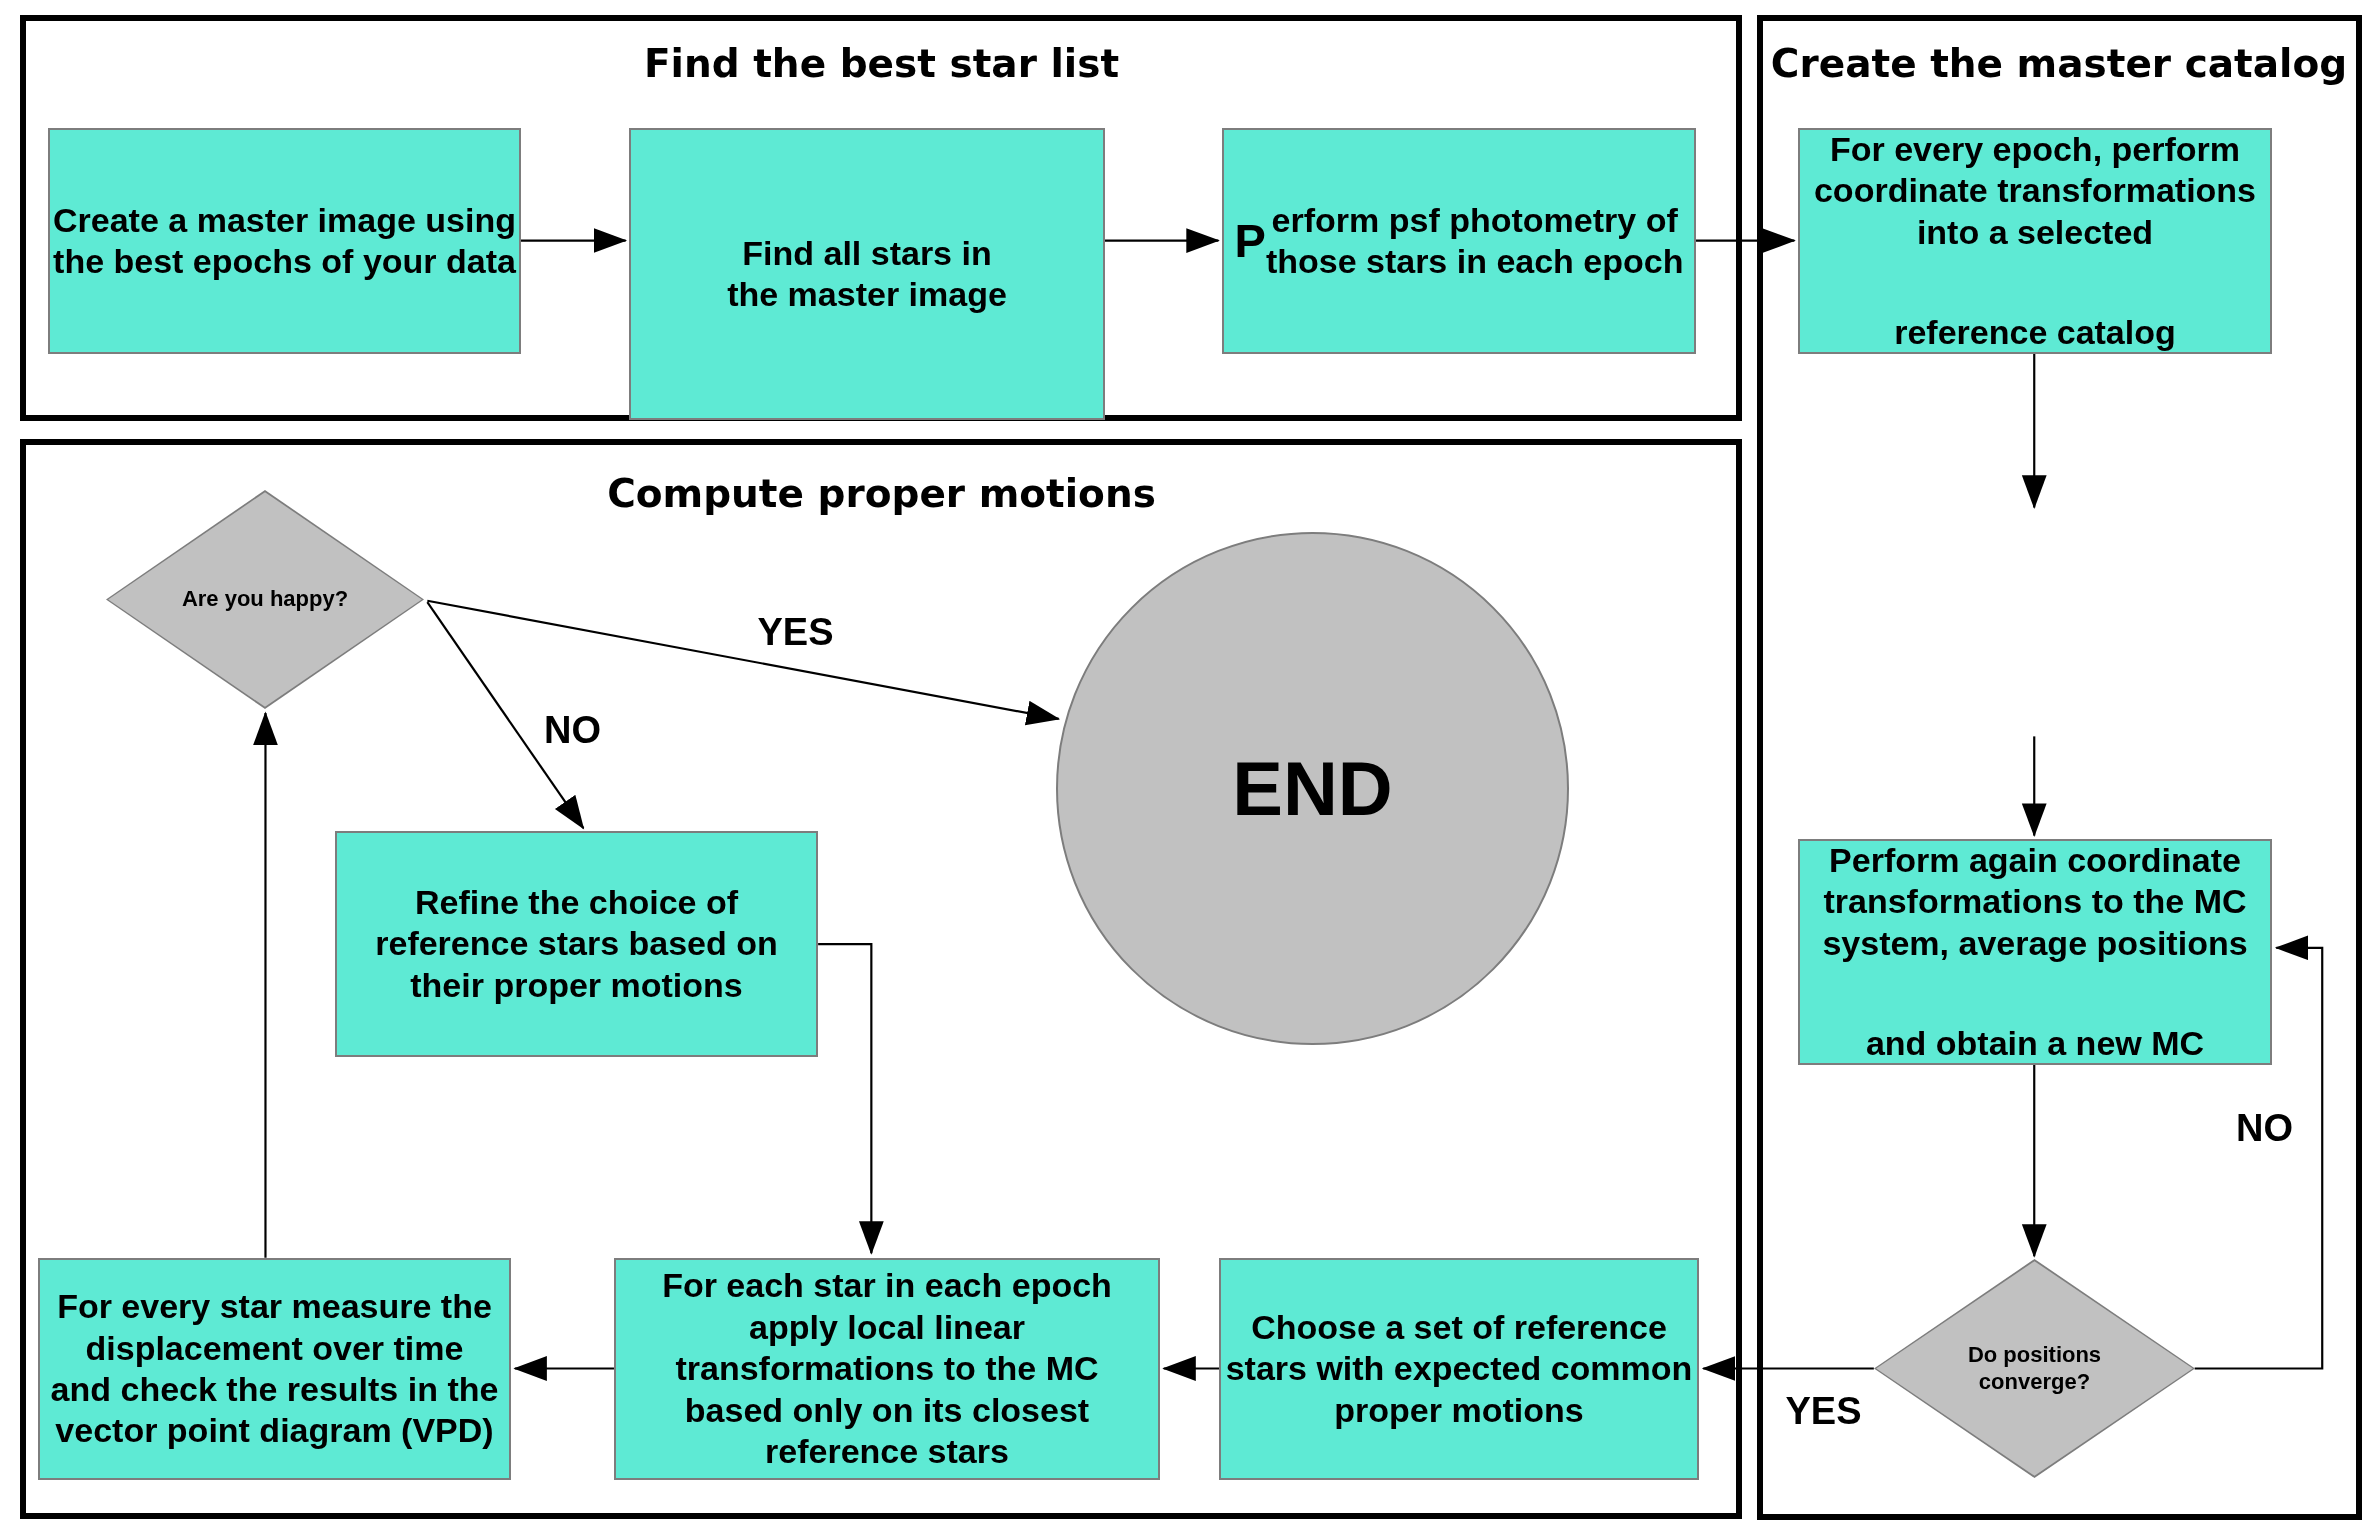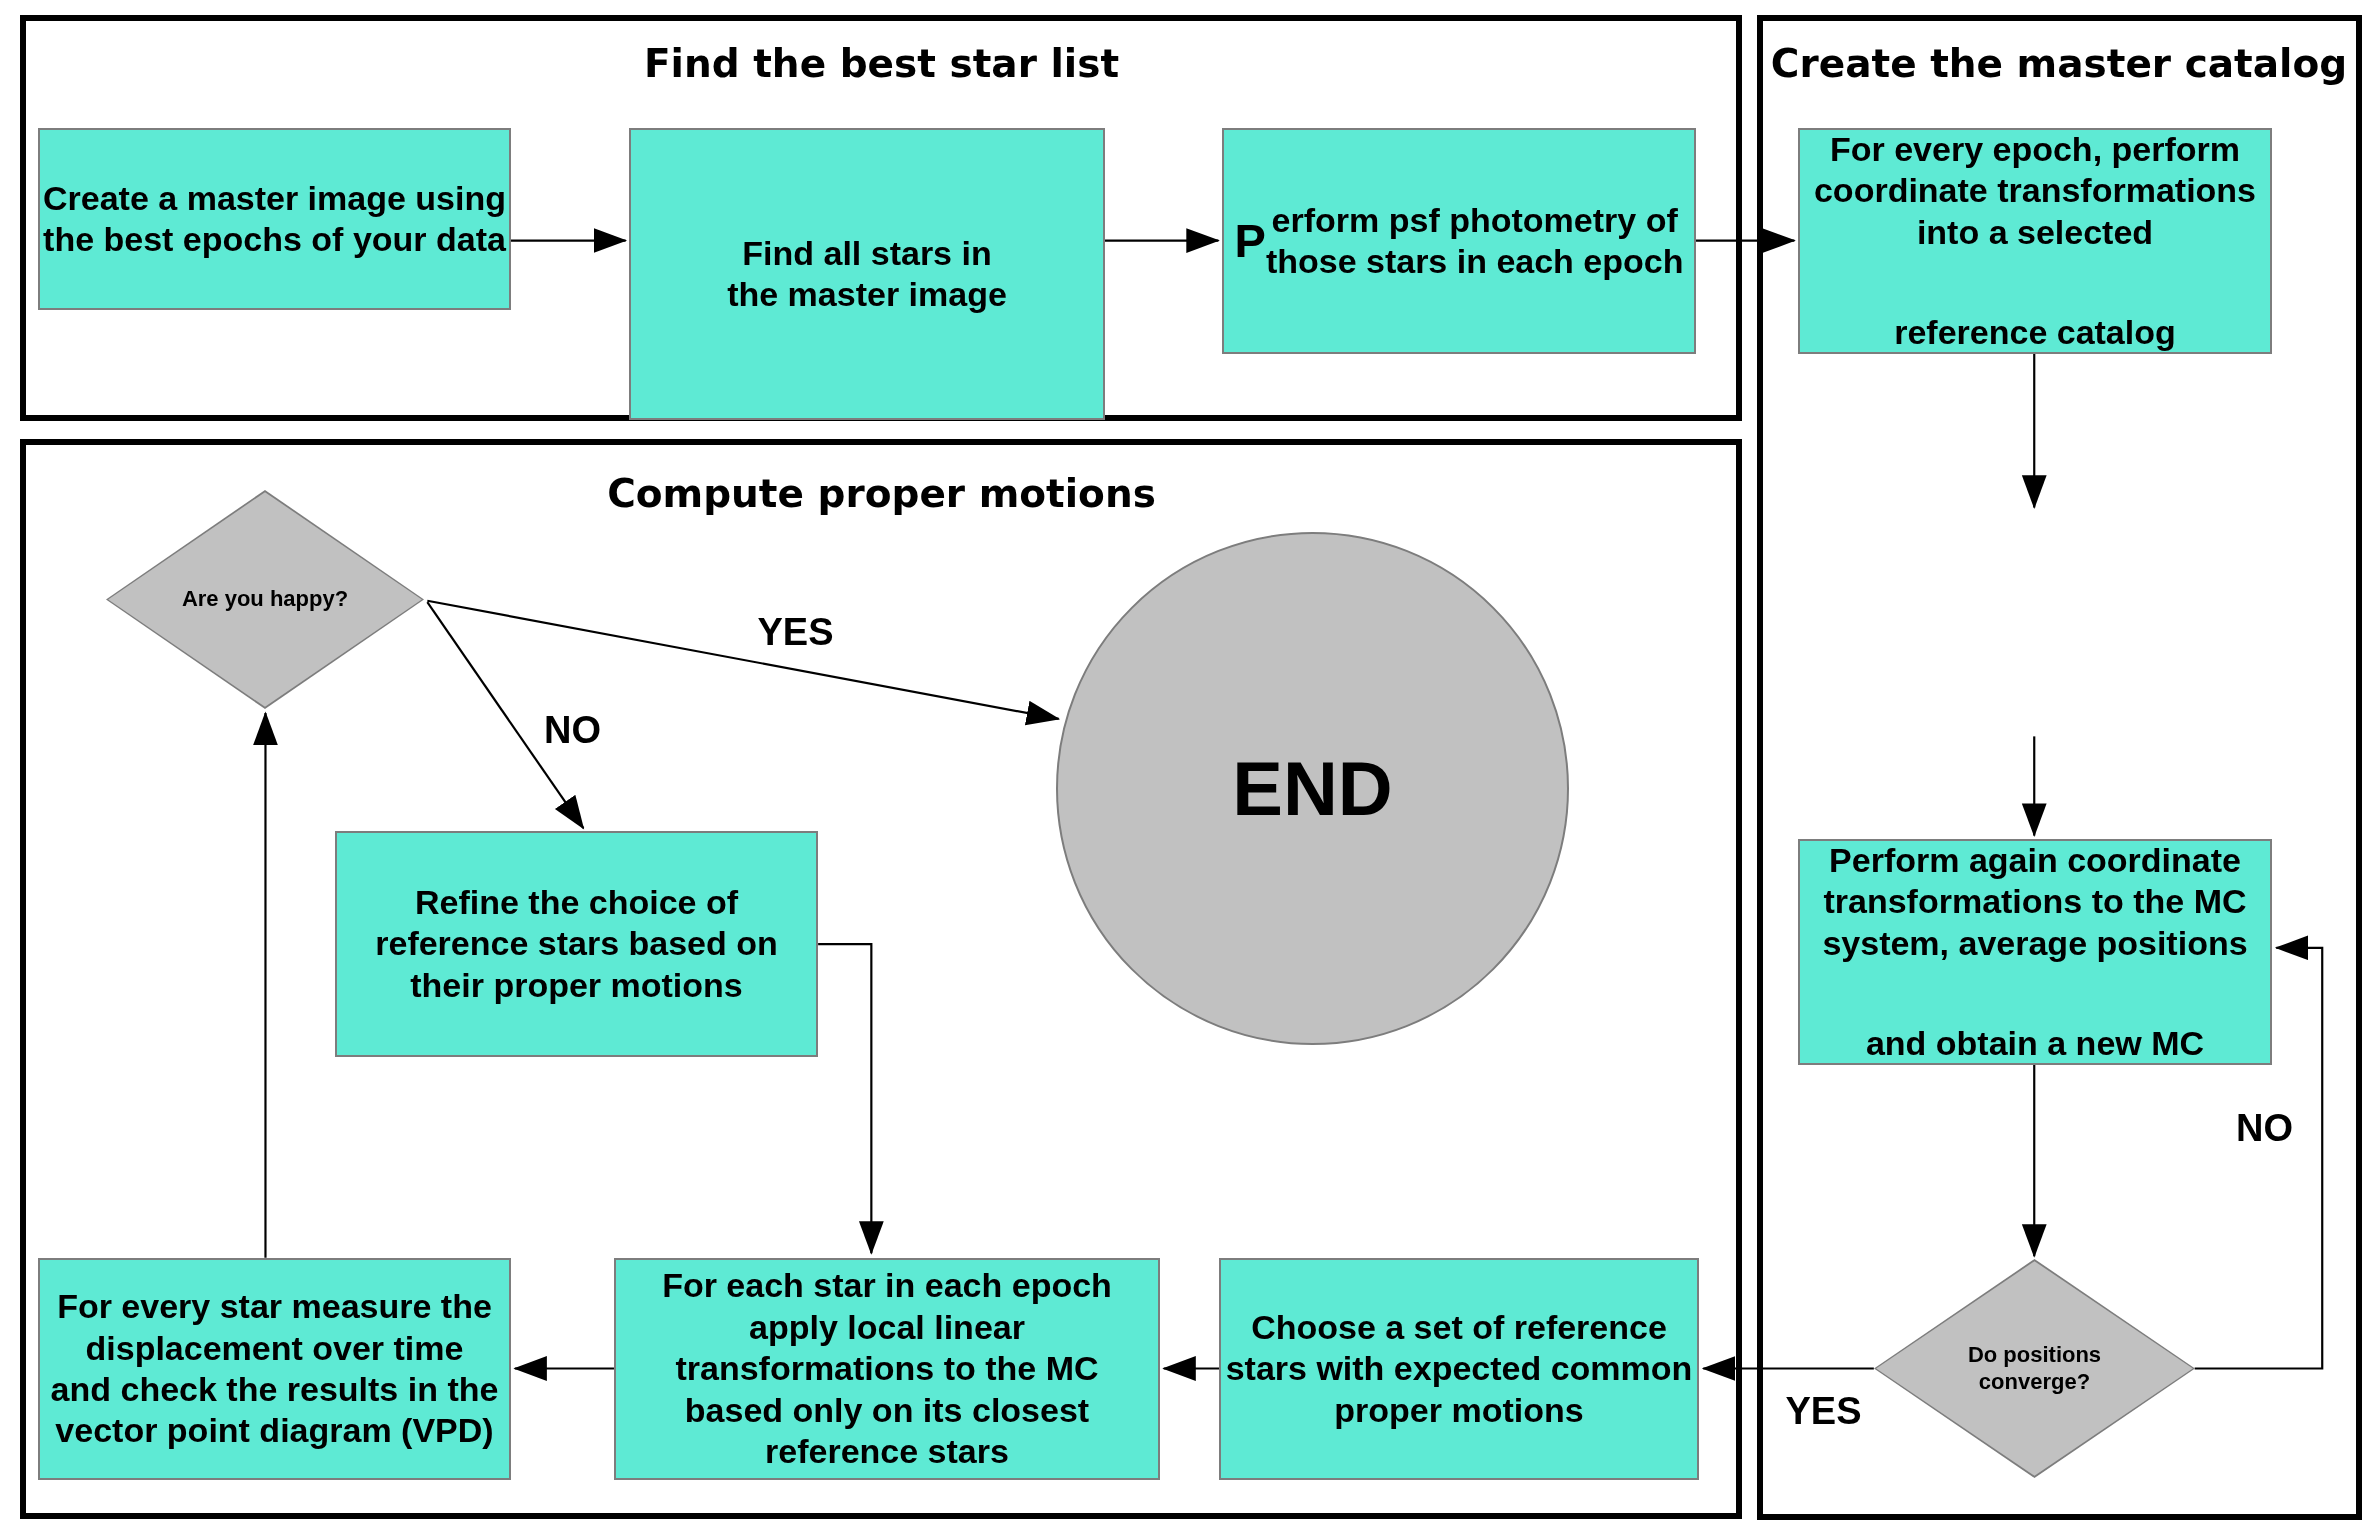--- a/index.html
+++ b/index.html
@@ -16,21 +16,21 @@
 
   .title{position:absolute;z-index:3;text-align:center;font-weight:bold;font-size:39px;
          font-family:"DejaVu Sans",sans-serif;white-space:pre-line;}
   #title-find   {left:298px; top:41px; width:1167px;}
   #title-catalog{left:1767px;top:41px; width:584px;}
   #title-motions{left:298px; top:471px;width:1167px;}
 
   .gbox{position:absolute;z-index:3;background:#5eead4;border:2.2px solid #7d7d7d;box-sizing:border-box;
         display:flex;align-items:center;justify-content:center;text-align:center;
         font-weight:bold;font-size:34px;line-height:1.22;white-space:pre-line;}
-  #box-a1     {left:38px;  top:128px; width:473px;height:182px;text-align:center;}
+  #box-a1     {left:48px;  top:128px; width:473px;height:226px;text-align:center;}
   #box-a2     {left:629px; top:128px; width:476px;height:292px;}
   #box-a3     {left:1222px;top:128px; width:474px;height:226px;}
   #box-b1     {left:1798px;top:128px; width:474px;height:226px;}
   #box-b2     {left:1798px;top:510px; width:474px;height:226px;}
   #box-b3     {left:1798px;top:839px;width:474px;height:226px;}
   #box-refine {left:335px; top:831px;width:483px;height:226px;}
   #box-measure{left:38px;  top:1258px;width:473px;height:222px;}
   #box-local  {left:614px; top:1258px;width:546px;height:222px;}
   #box-choose {left:1219px;top:1258px;width:480px;height:222px;}
   .p2{margin-top:17.5px;}

